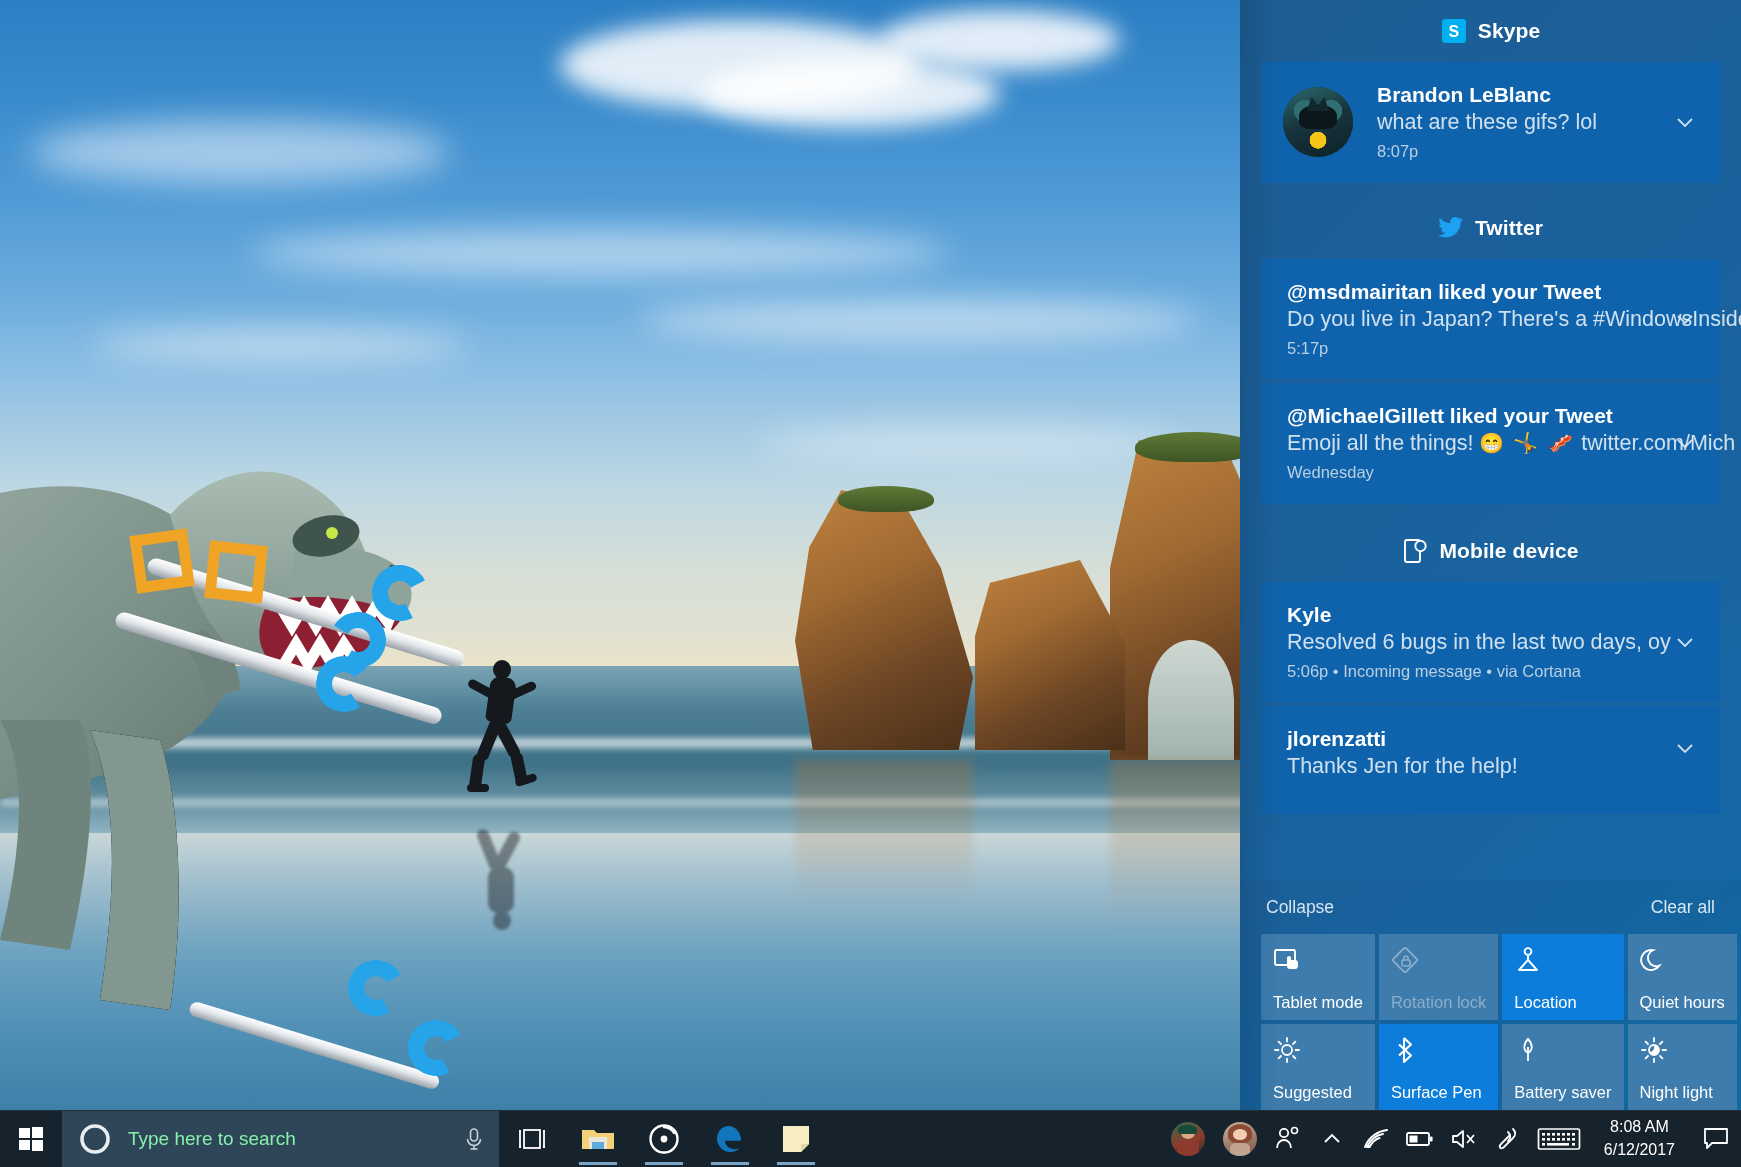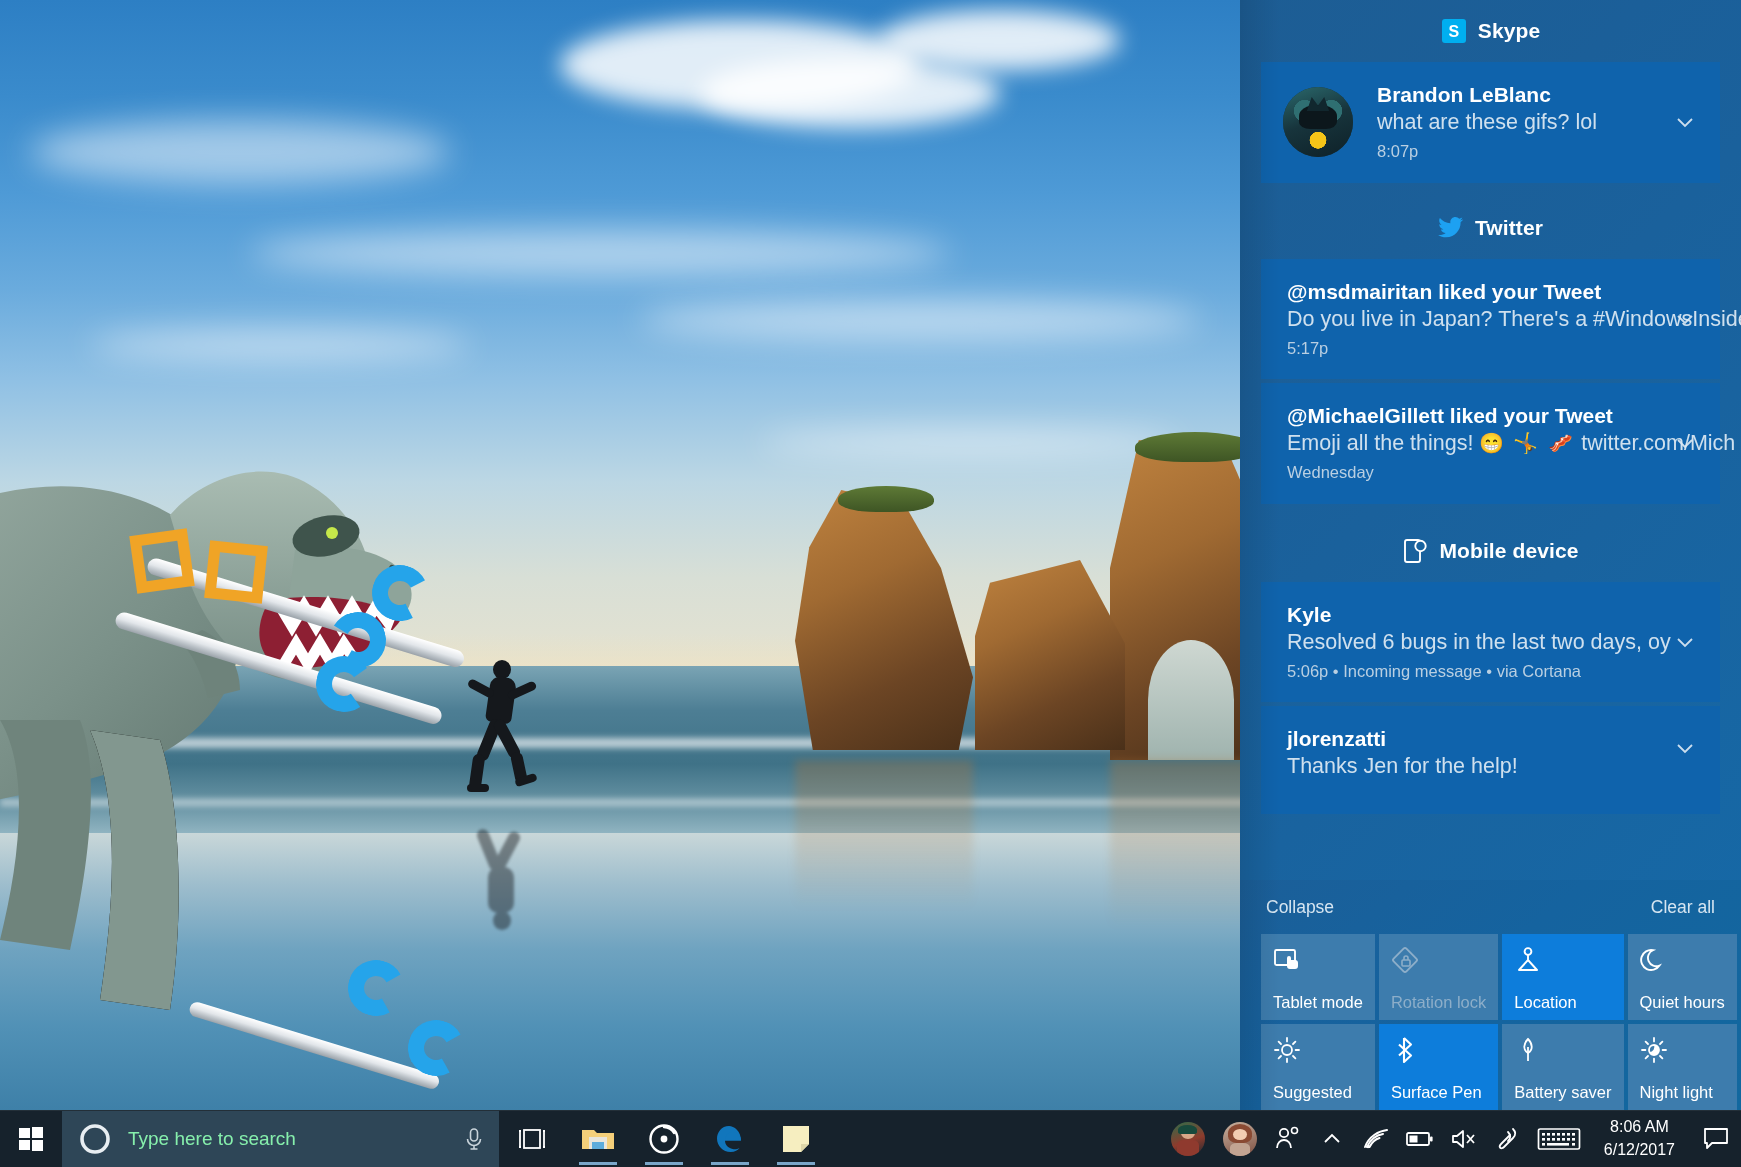--- a/index.html
+++ b/index.html
@@ -607,21 +607,21 @@
             <rect x="30" y="12" width="3" height="2.6"></rect>
           <rect x="35" y="12" width="3" height="2.6"></rect>
           <rect x="5" y="17" width="3" height="2.6"></rect>
             <rect x="10" y="17" width="22" height="2.6"></rect>
           <rect x="35" y="17" width="3" height="2.6"></rect>
         </g>
       </svg>
     </div>
 
     <div class="tbClock">
-      <span>8:06 AM</span>
+      <span>8:08 AM</span>
       <span>6/12/2017</span>
     </div>
 
     <div class="tbAction">
       <svg width="26" height="24" viewBox="0 0 26 24">
         <path d="M2 2 h22 v14 H9 L4 21 V16 H2 Z" stroke="#ffffff" stroke-width="1.8" fill="none" stroke-linejoin="round"></path>
       </svg>
     </div>
   </div>
 

